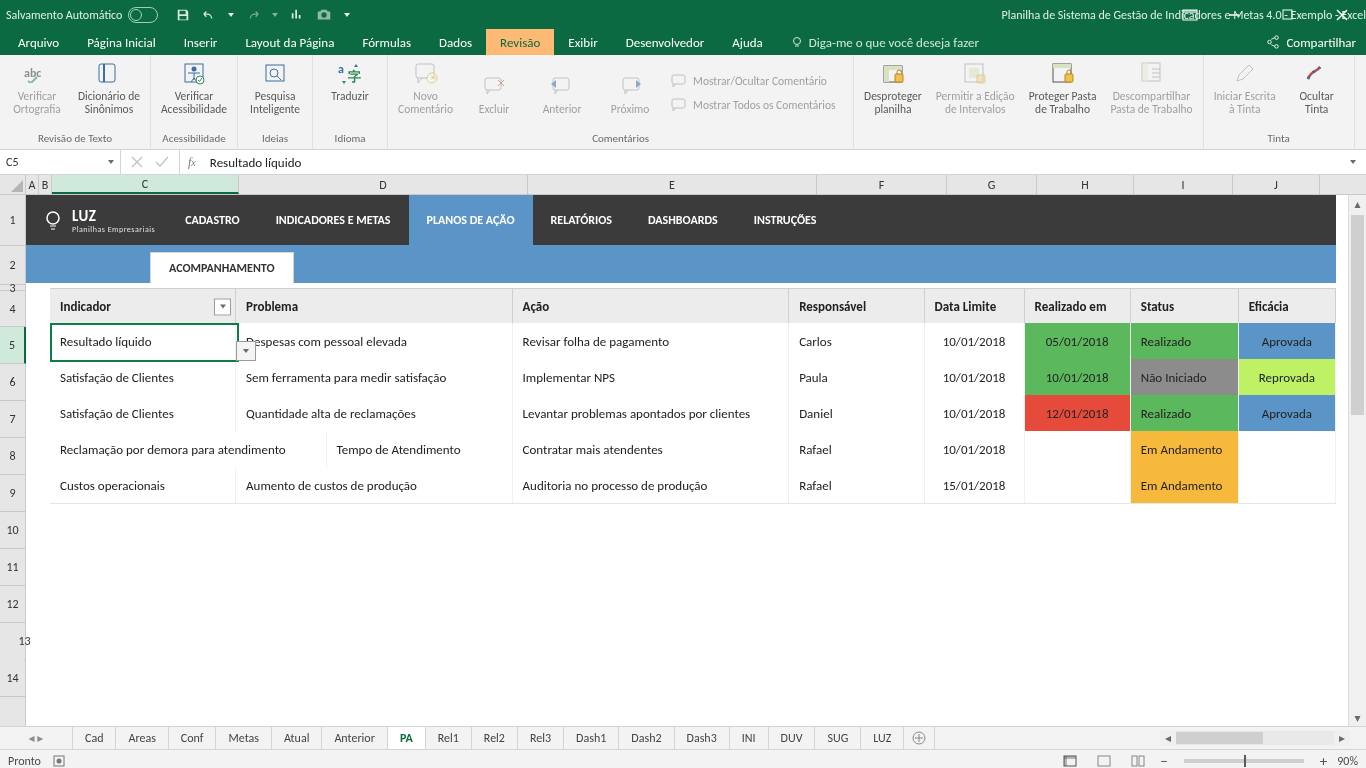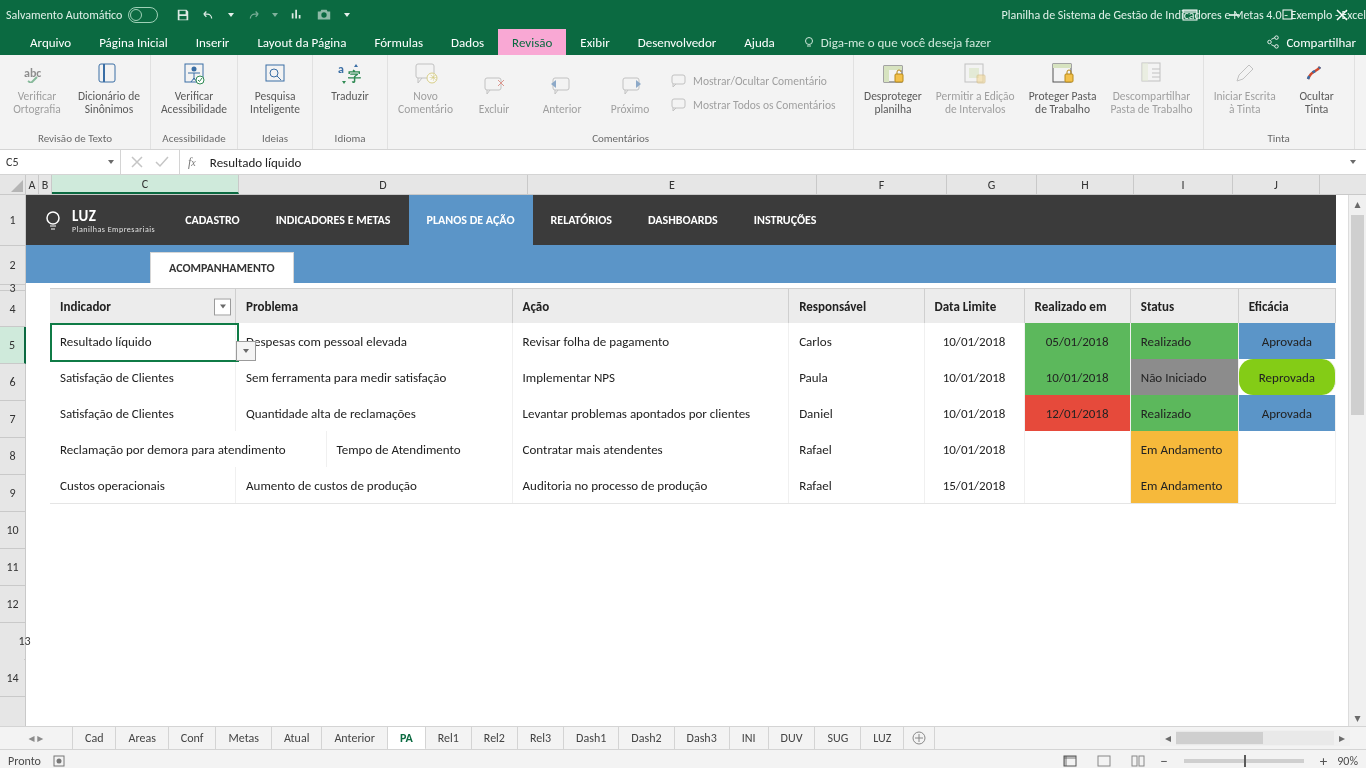--- a/index.html
+++ b/index.html
@@ -81,32 +81,32 @@
     display: flex;
     align-items: center;
     justify-content: center;
   }
   
   .menubar {
     height: 26px;
     background: #0b6a41;
     display: flex;
     align-items: stretch;
-    padding-left: 16px;
+    padding-left: 4px;
     position: relative;
   }
   .menu-item {
     color: #ffffff;
     font-size: 13px;
     padding: 0 14px;
     display: flex;
     align-items: center;
   }
   .menu-item.active {
-    background: #f9a8d4;
+    background: #fdba74;
     color: #0b6a41;
   }
   .tell-me {
     display: flex;
     align-items: center;
     color: #cfe8db;
     font-size: 13px;
     margin-left: 14px;
     gap: 6px;
   }
@@ -972,21 +972,21 @@
         <div class="dcell dJ" style="background: rgb(91, 149, 200);">Aprovada</div>
       </div>
       <div class="datarow" style="top: 164px;">
         <div class="dcell dC">Satisfação de Clientes</div>
         <div class="dcell dD">Sem ferramenta para medir satisfação</div>
         <div class="dcell dE">Implementar NPS</div>
         <div class="dcell dF">Paula</div>
         <div class="dcell dG">10/01/2018</div>
         <div class="dcell dH" style="background: rgb(92, 184, 92);">10/01/2018</div>
         <div class="dcell dI" style="background: rgb(140, 140, 140);">Não Iniciado</div>
-        <div class="dcell dJ" style="background: #84cc16; border-radius: 14px;">Reprovada</div>
+        <div class="dcell dJ" style="background: #bef264;">Reprovada</div>
       </div>
       <div class="datarow" style="top: 200px;">
         <div class="dcell dC">Satisfação de Clientes</div>
         <div class="dcell dD">Quantidade alta de reclamações</div>
         <div class="dcell dE">Levantar problemas apontados por clientes</div>
         <div class="dcell dF">Daniel</div>
         <div class="dcell dG">10/01/2018</div>
         <div class="dcell dH" style="background: rgb(230, 74, 59);">12/01/2018</div>
         <div class="dcell dI" style="background: rgb(92, 184, 92);">Realizado</div>
         <div class="dcell dJ" style="background: rgb(91, 149, 200);">Aprovada</div>

